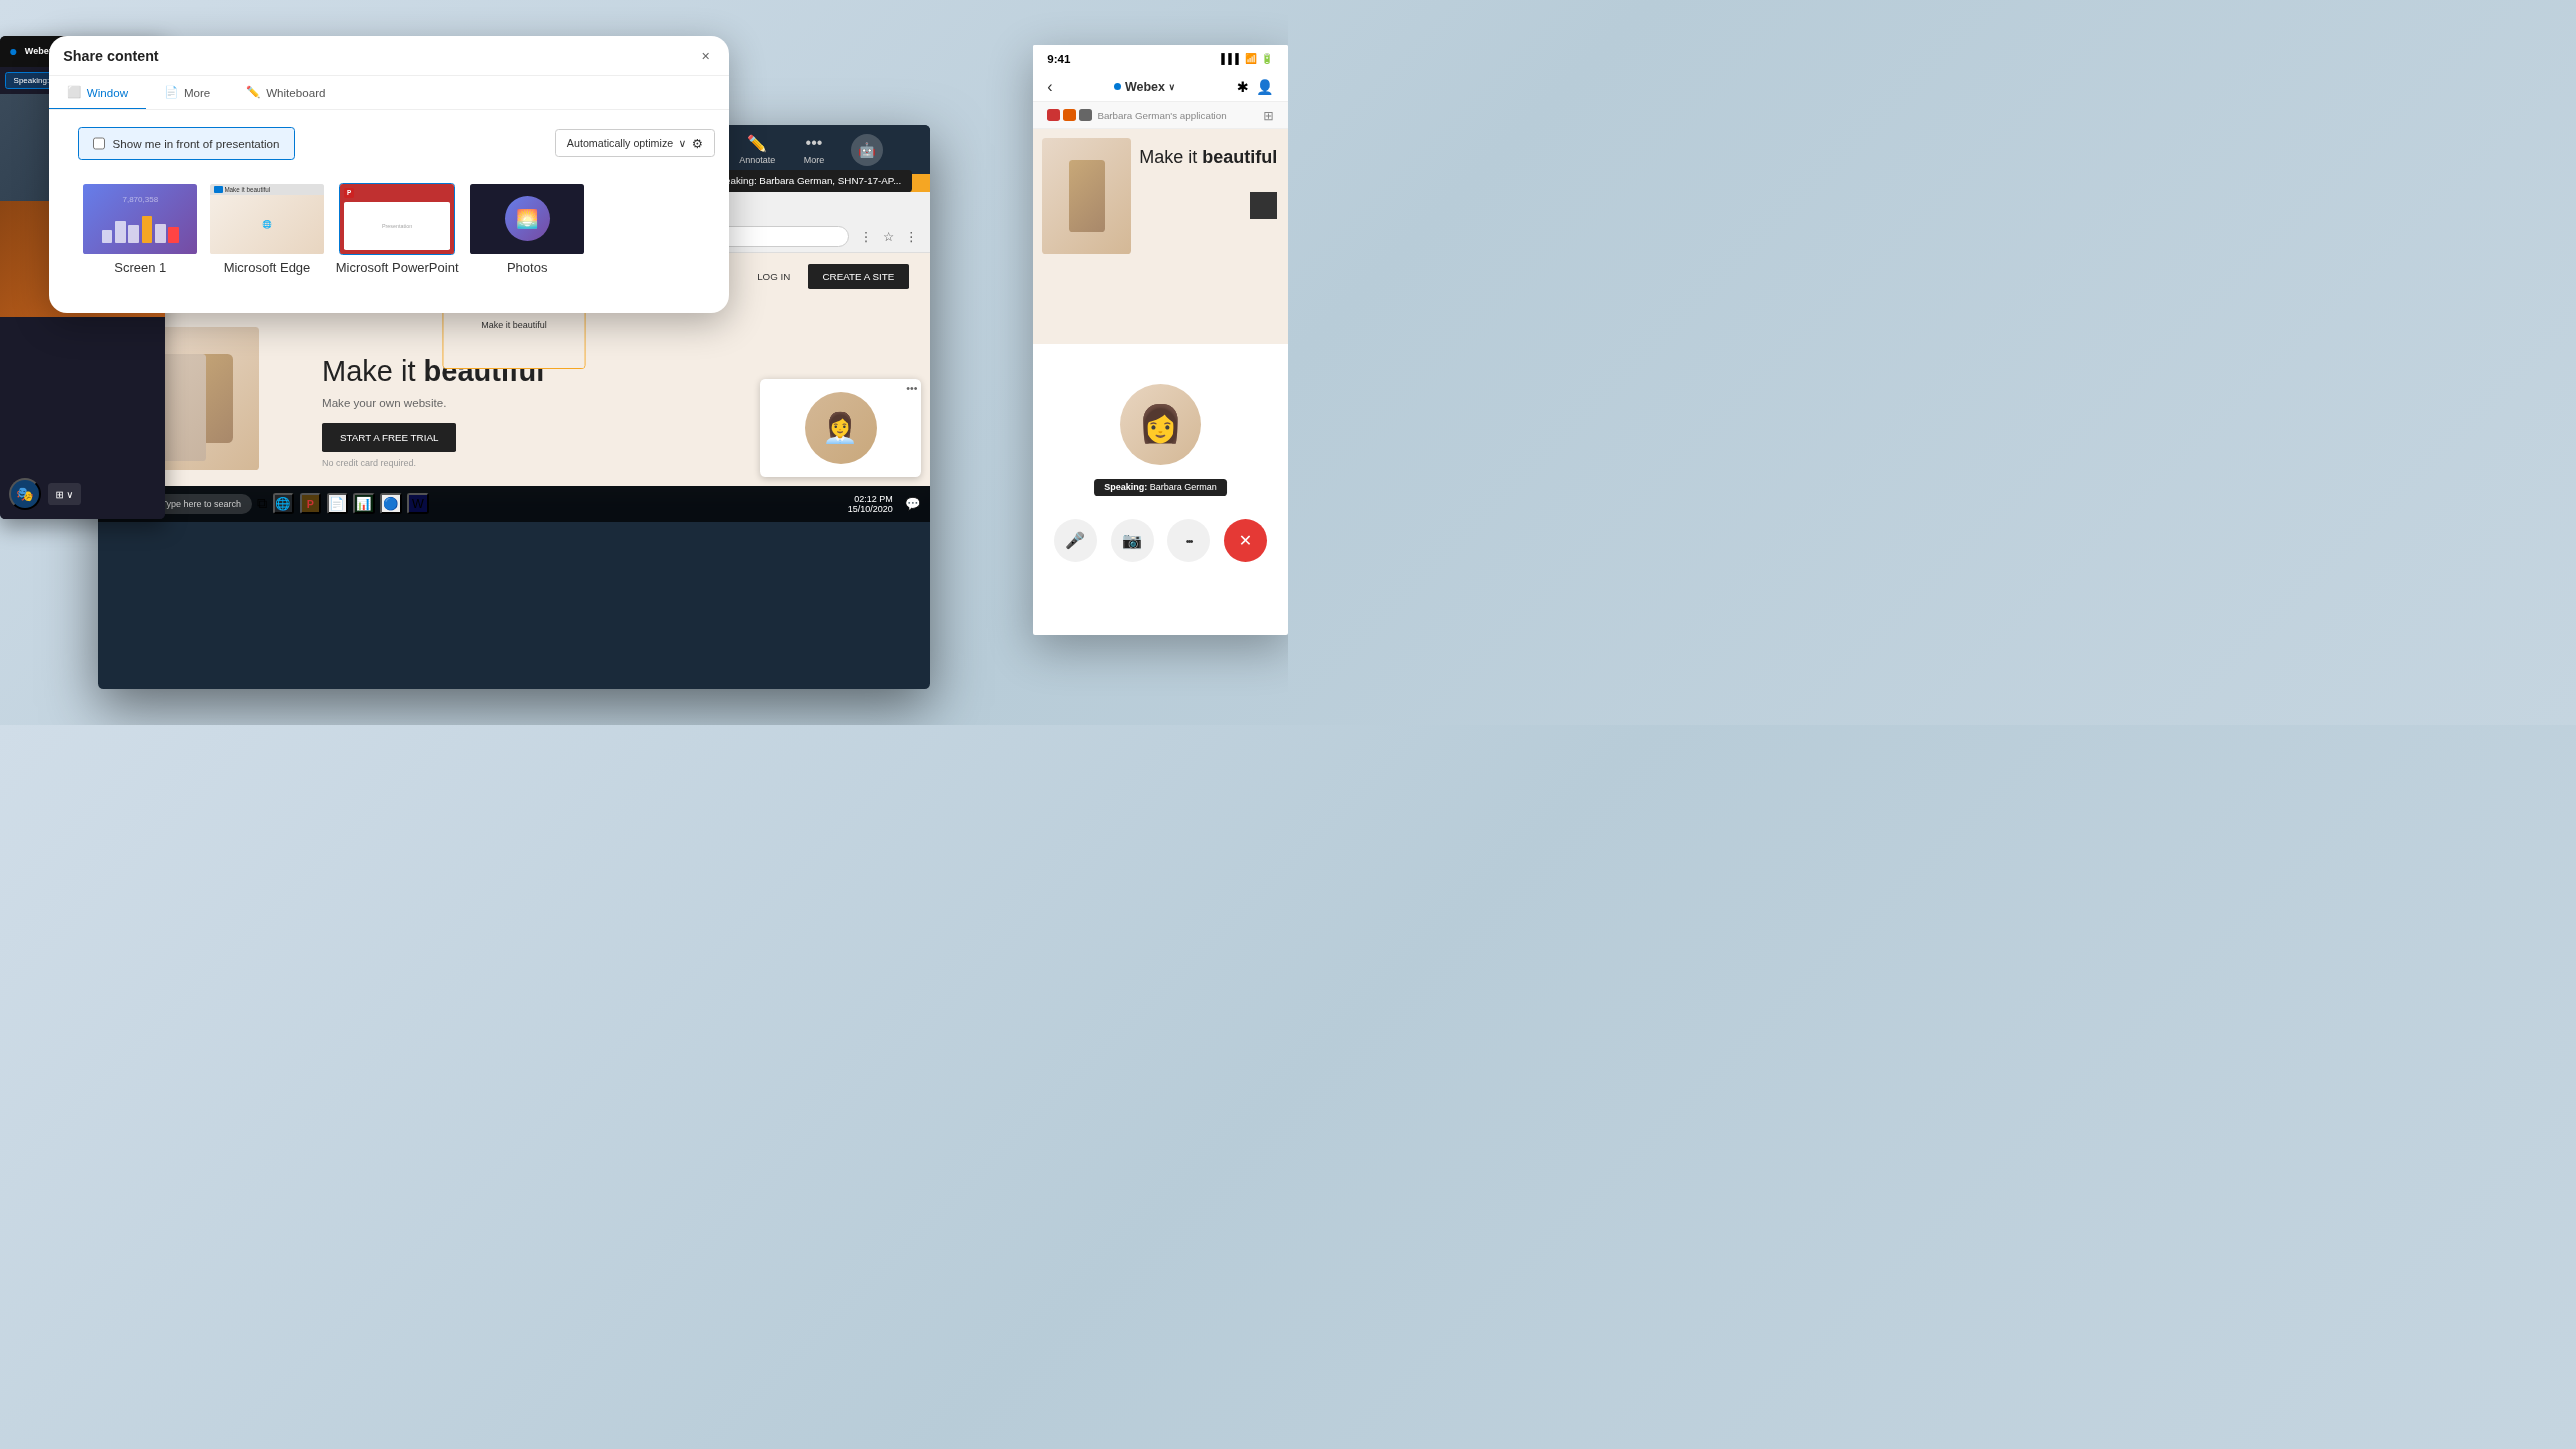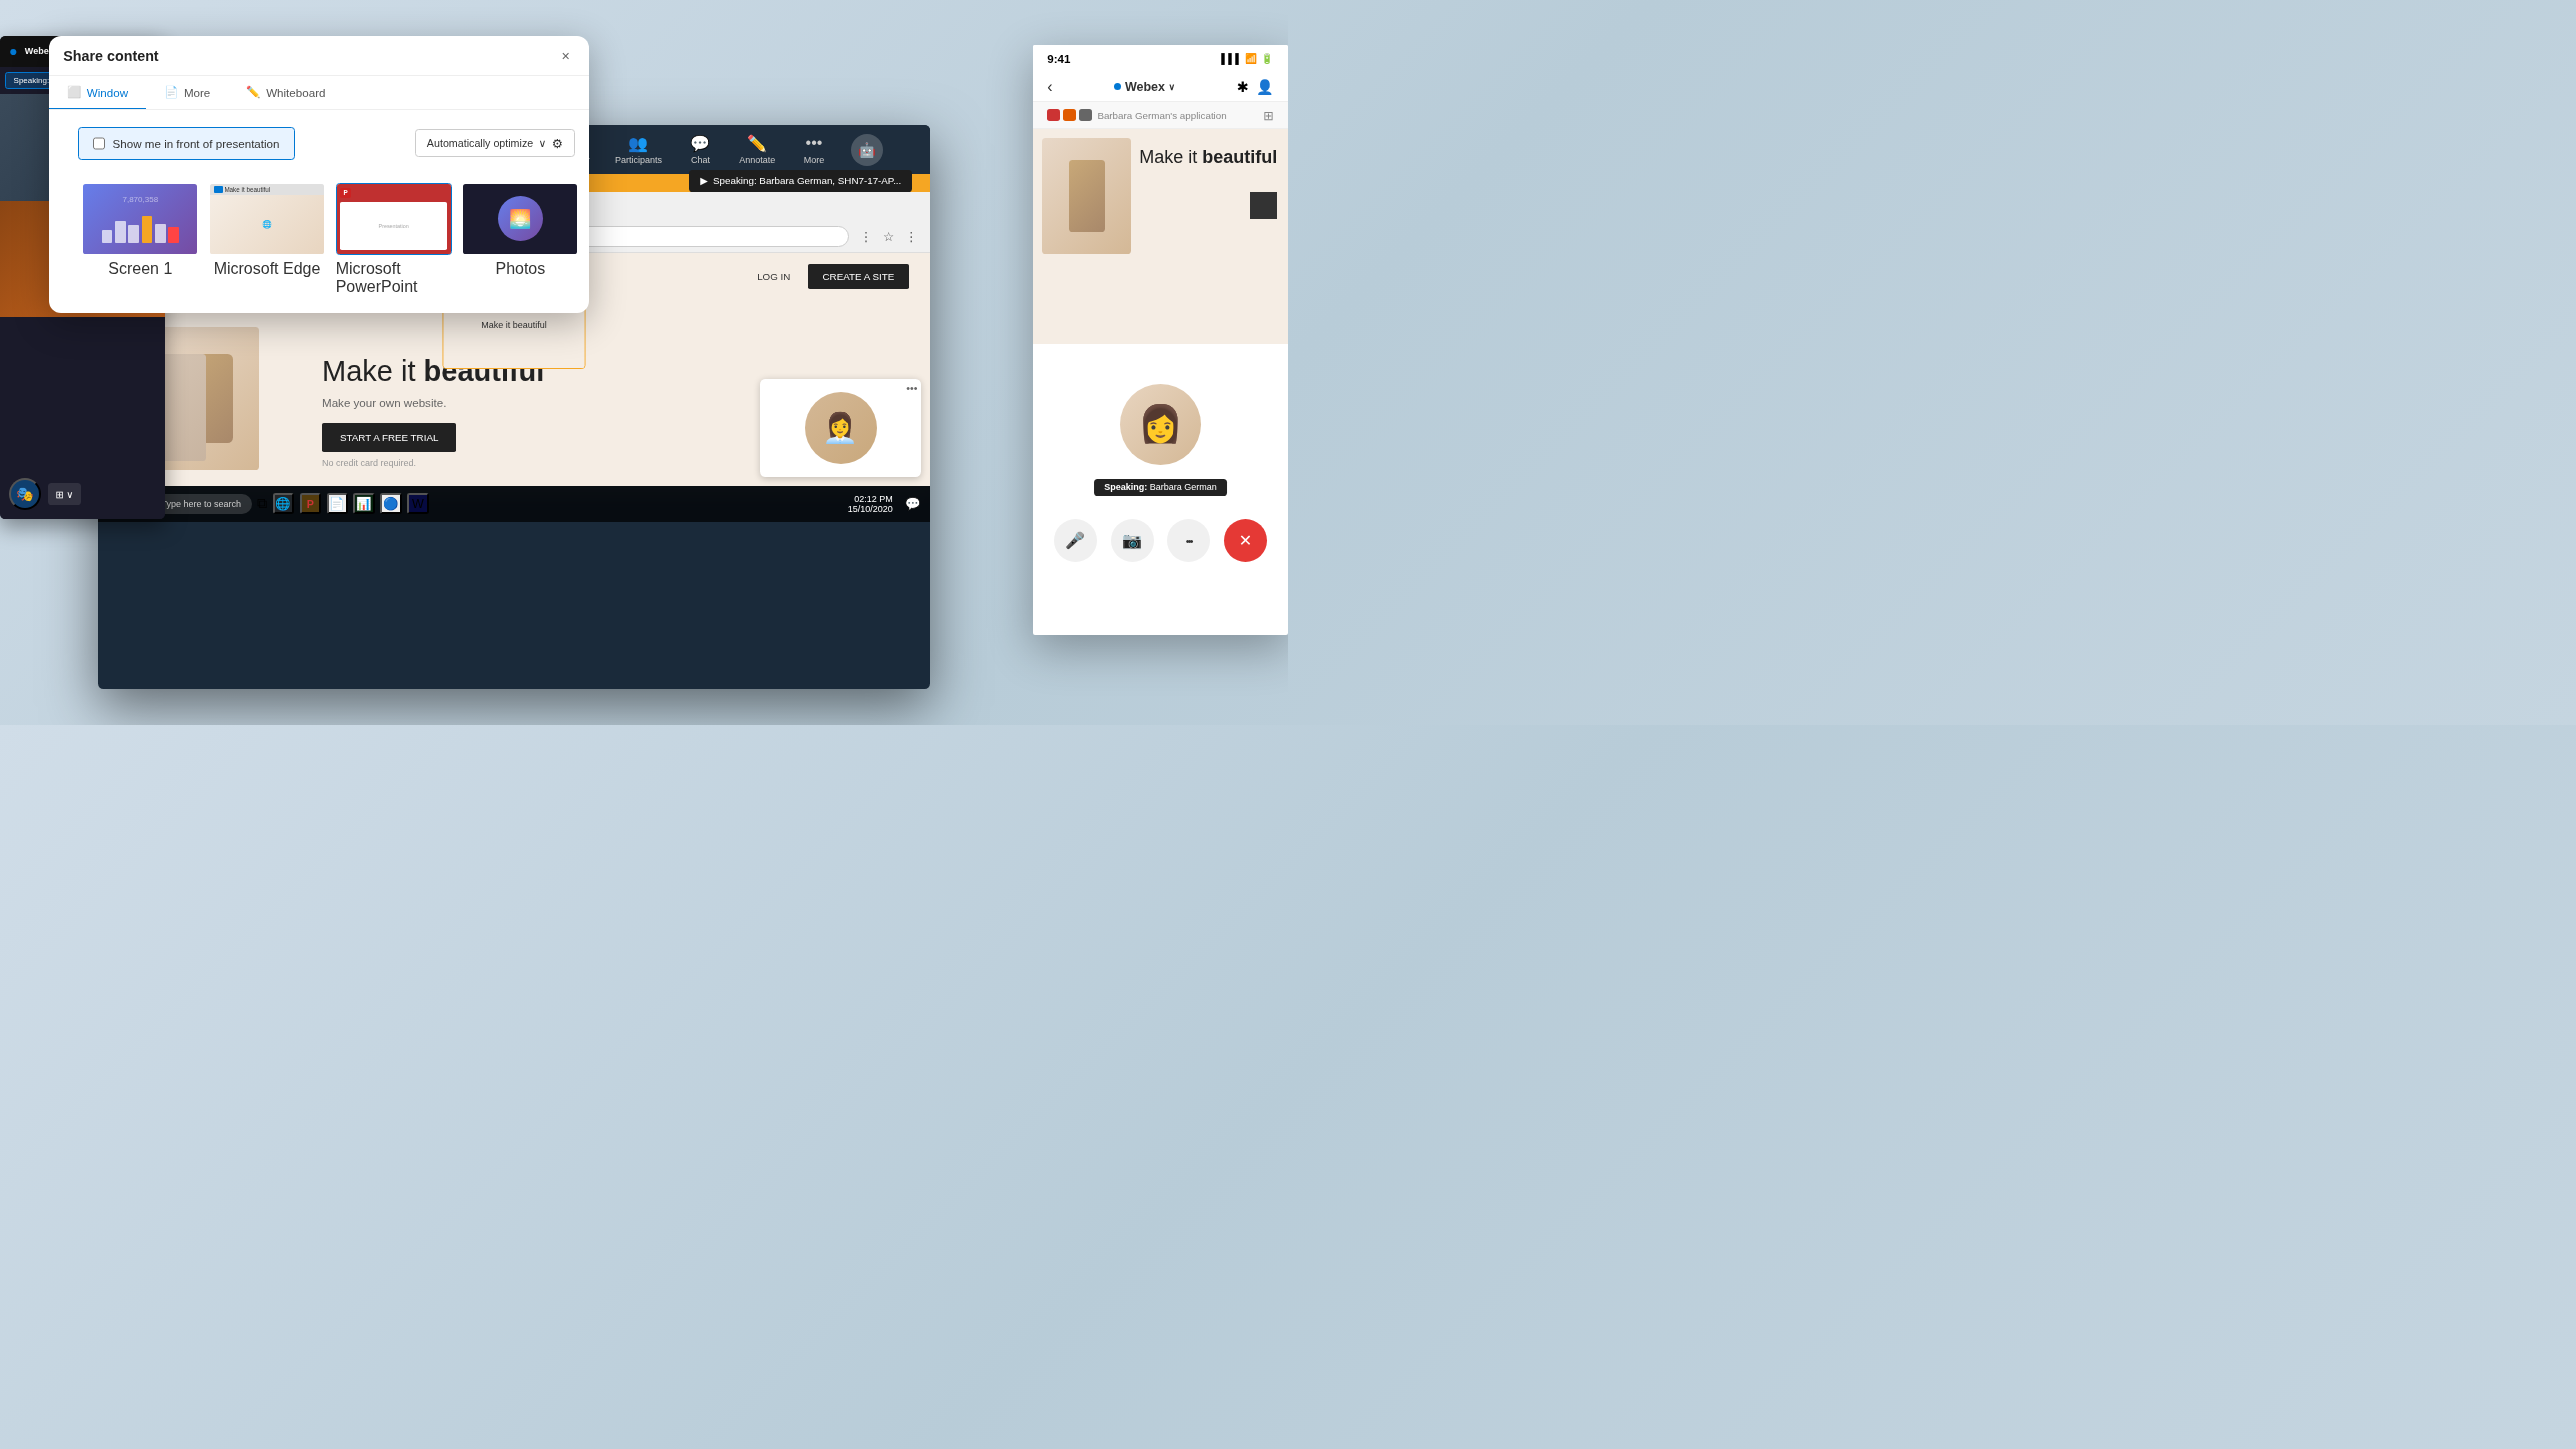--- a/index.html
+++ b/index.html
@@ -206,24 +206,24 @@
       border-radius: 3.6px;
       overflow: hidden;
       z-index: 10;
     }
 
     
     .share-dialog {
       position: absolute;
       left: 49px;
       top: 36px;
-      width: 540px;
+      width: 680px;
       height: 277px;
       background: white;
-      border-radius: 12px;
+      border-radius: 18px;
       box-shadow: 0 9px 36px rgba(0,0,0,0.3);
       z-index: 100;
       overflow: hidden;
     }
 
     .dialog-titlebar {
       display: flex;
       align-items: center;
       justify-content: space-between;
       padding: 10.7px 14.3px;
@@ -331,21 +331,21 @@
 
     .thumb-preview .inner {
       width: 100%;
       height: 100%;
       display: flex;
       align-items: center;
       justify-content: center;
     }
 
     .thumb-label {
-      font-size: 16px;
+      font-size: 13px;
       color: #333;
     }
 
     
     .screen1-thumb {
       background: linear-gradient(135deg, #667eea 0%, #764ba2 100%);
       display: flex;
       align-items: center;
       justify-content: center;
     }

